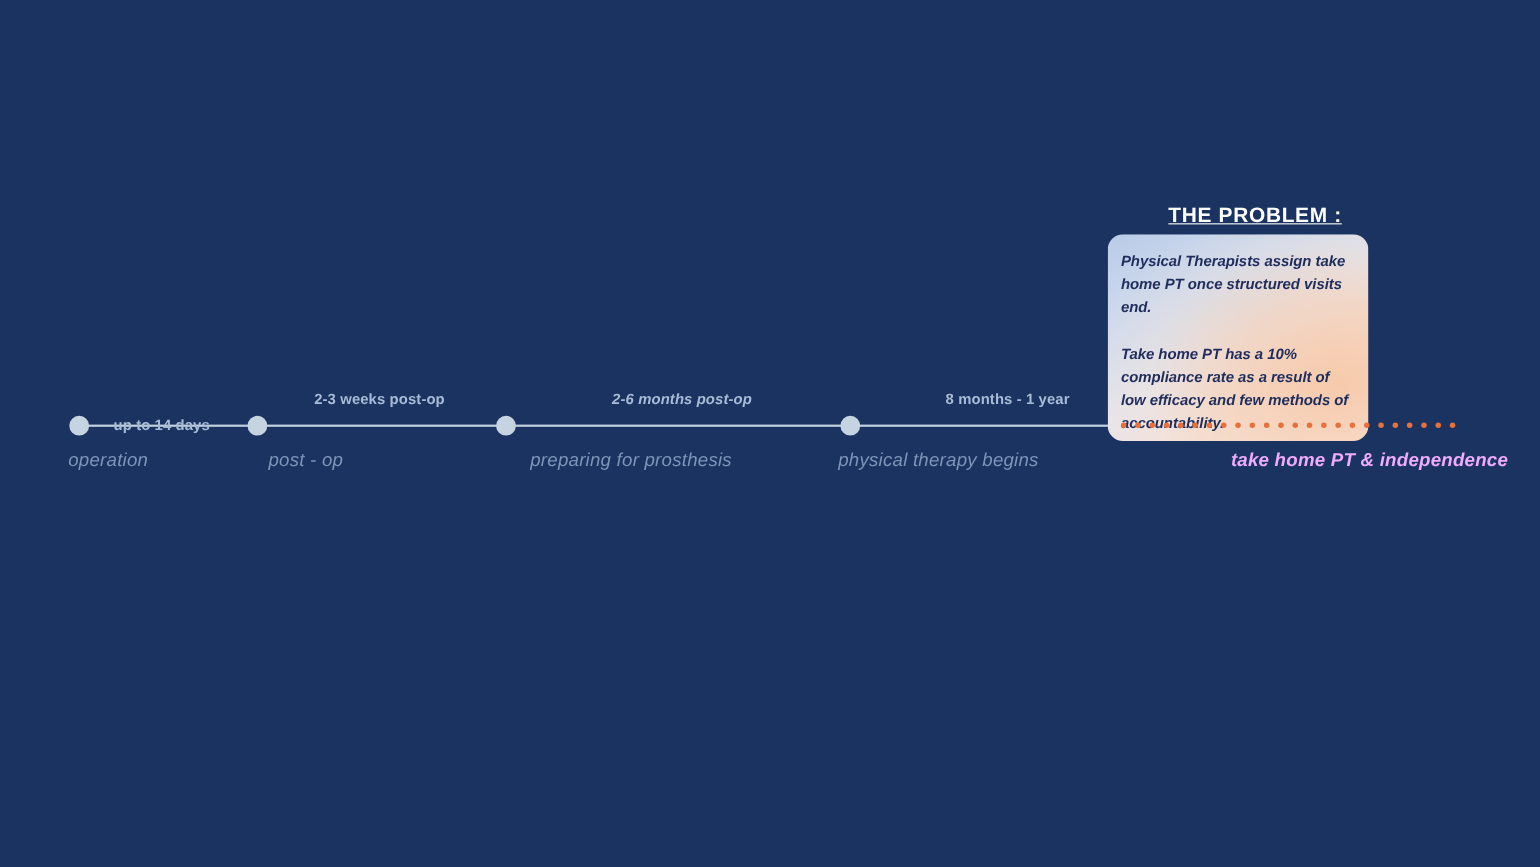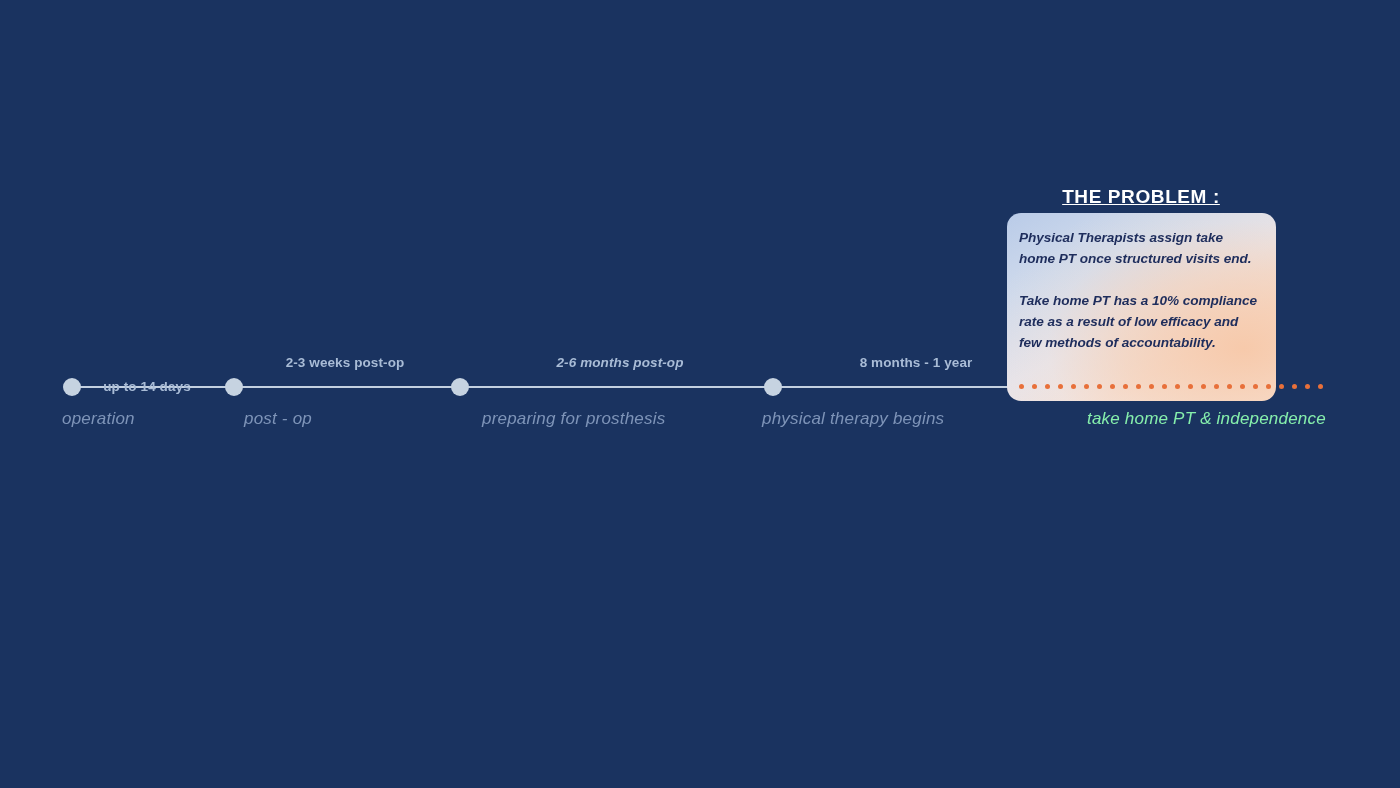--- a/index.html
+++ b/index.html
@@ -57,43 +57,44 @@
     position: absolute;
     top: 409px;
     white-space: nowrap;
     font-size: 17px;
     font-style: italic;
     color: #7e94b8;
     letter-spacing: 0.2px;
     text-align: right;
   }
   .stage-label.highlight {
-    color: #86efac;
-    font-weight: normal;
+    color: #f0abfc;
+    font-weight: bold;
+    margin-left: 32px;
   }
 
   
   .problem-heading {
     position: absolute;
     left: 1141px;
     top: 186px;
     transform: translateX(-50%);
     white-space: nowrap;
     font-size: 19px;
     font-weight: bold;
     color: #ffffff;
     letter-spacing: 0.6px;
     text-decoration: underline;
   }
 
   .problem-card {
     position: absolute;
     left: 1007px;
     top: 213px;
-    width: 269px;
+    width: 237px;
     height: 188px;
     border-radius: 14px;
     background:
       radial-gradient(130% 120% at 88% 72%, rgba(247,200,168,0.95) 0%, rgba(247,205,175,0.55) 34%, rgba(246,223,205,0.18) 56%, rgba(255,255,255,0) 74%),
       linear-gradient(152deg, #b9cbe8 0%, #cfdaec 26%, #e7e4ea 52%, #f3e3dd 72%, #f7ede9 100%);
     box-sizing: border-box;
     padding: 14px 16px 0 12px;
     overflow: hidden;
   }
 

